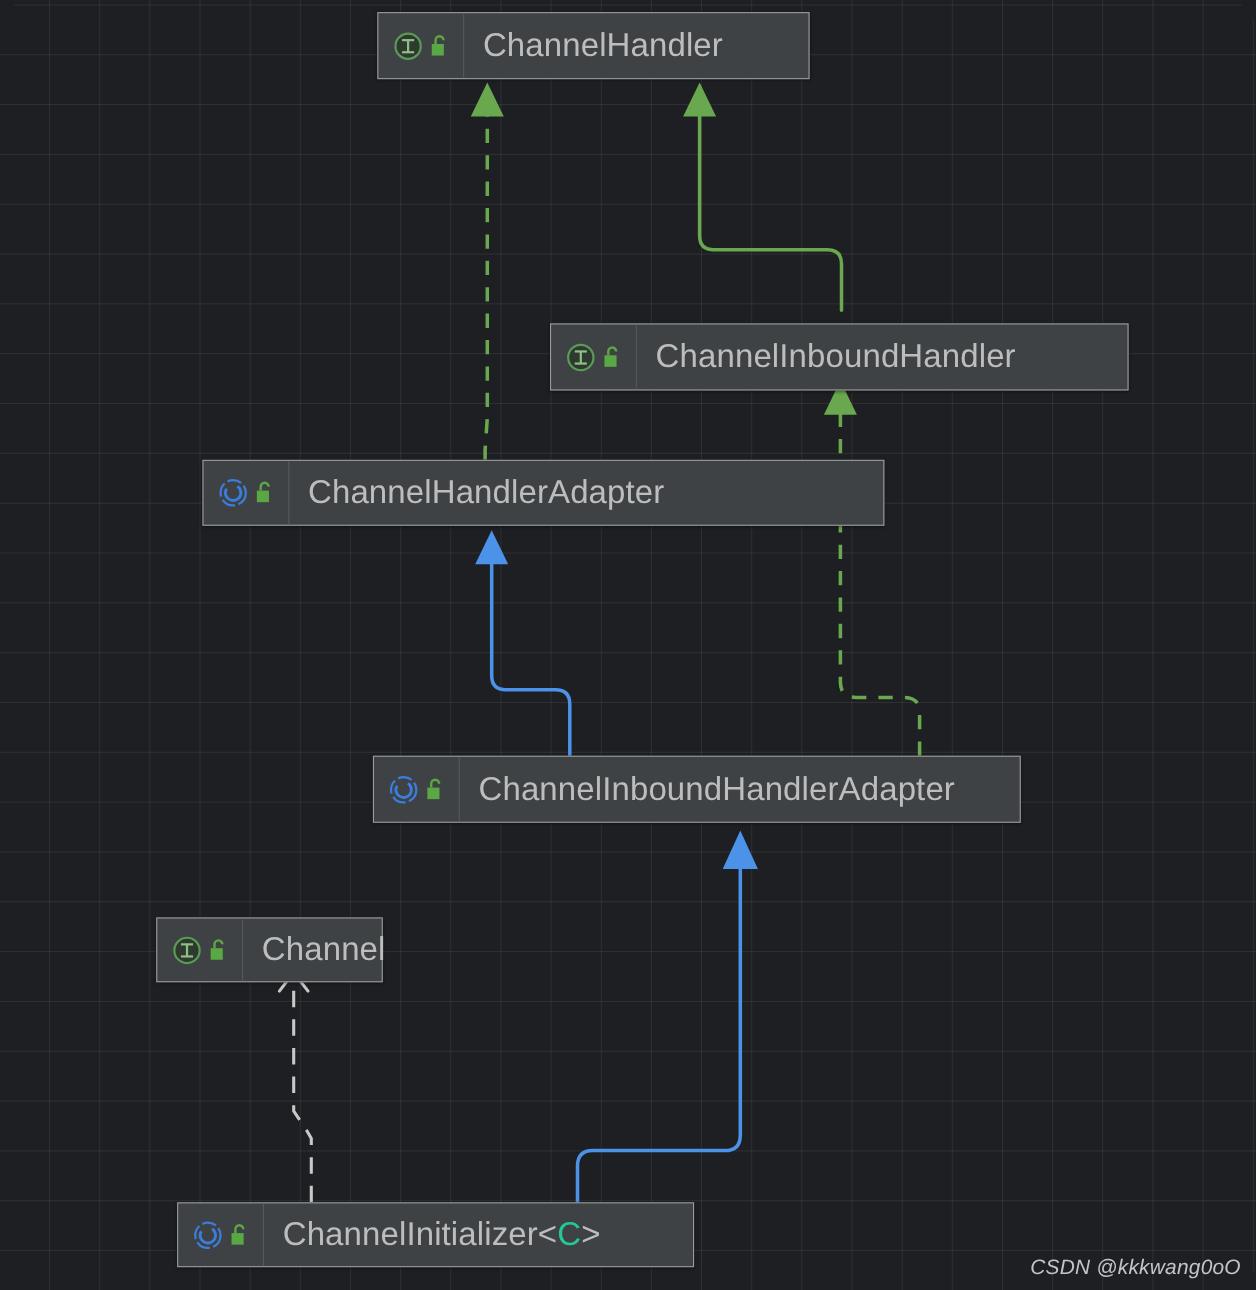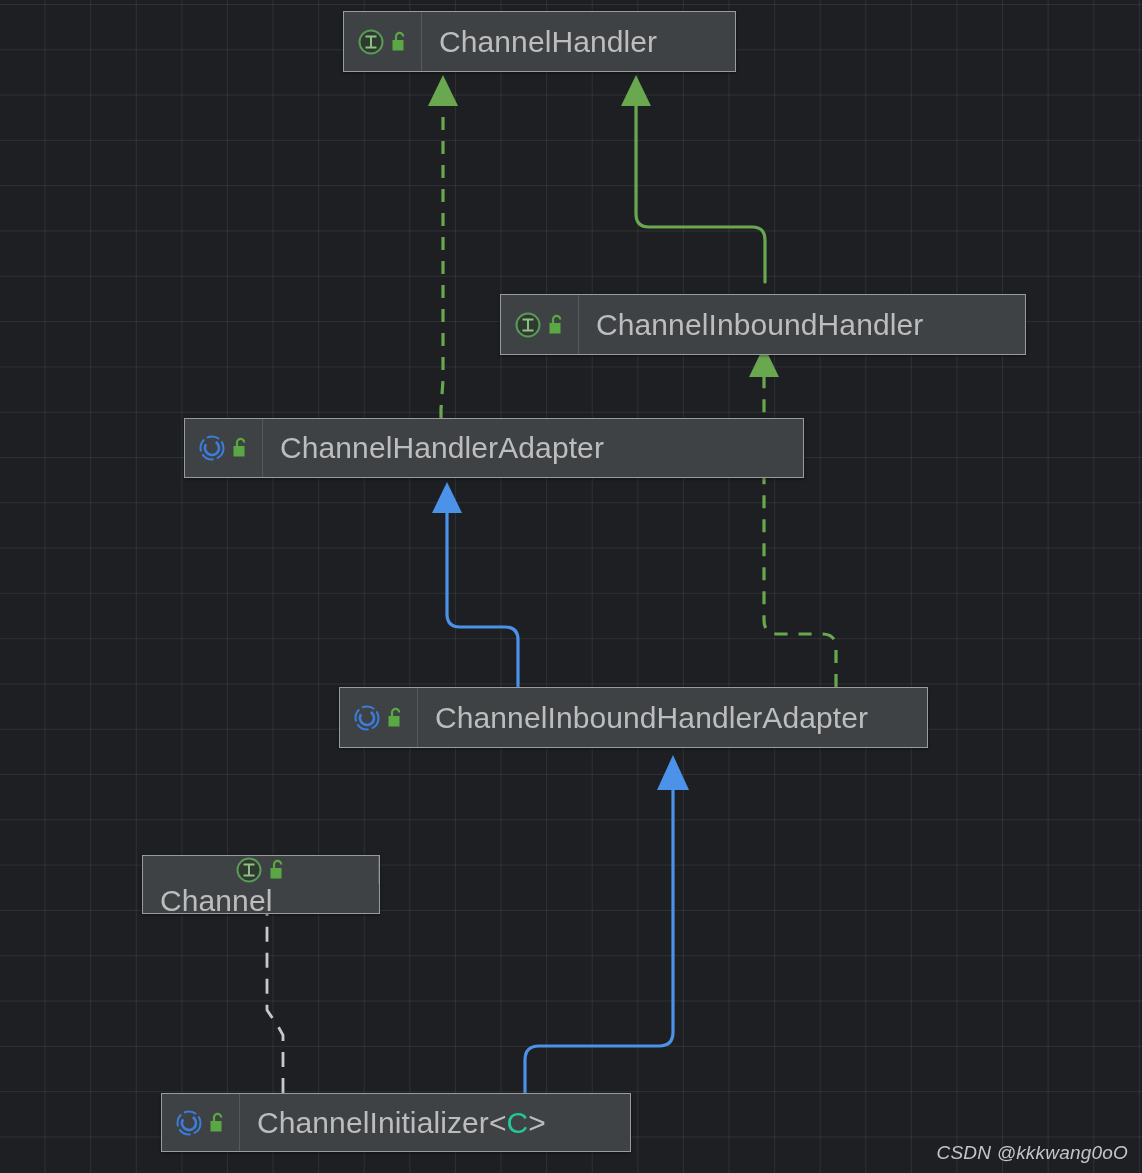--- a/index.html
+++ b/index.html
@@ -12,20 +12,21 @@
     width: 1142px;
     height: 1173px;
     background-color: #1d1f23;
     background-image:
       linear-gradient(to right, rgba(255,255,255,0.075) 1px, transparent 1px),
       linear-gradient(to bottom, rgba(255,255,255,0.075) 1px, transparent 1px);
     background-size: 45.6px 45.3px;
     background-position: -1px 4px;
     overflow: hidden;
     font-family: "Liberation Sans", sans-serif;
+    border-radius: 28px;
   }
   #edge-layer {
     position: absolute;
     left: 0; top: 0;
     width: 1142px;
     height: 1173px;
   }
   .node {
     position: absolute;
     display: flex;
@@ -181,21 +182,21 @@
       <span>
         <svg class="icon-svg" width="19" height="22" viewBox="0 0 19 22">
           <path d="M5,9 L5,5.5 A3.6,3.6 0 0,1 12.2,5.5" fill="none" stroke="#5aa844" stroke-width="2.2"></path>
           <rect x="1.5" y="9" width="11" height="10.5" fill="#5aa844"></rect>
         </svg>
       </span>
     </div>
     <div class="node-label">ChannelInboundHandlerAdapter</div>
   </div>
 
-  <div class="node" style="left:142px; top:855px; width:238px; height:59px;flex-direction:column;">
+  <div class="node" style="left:142px; top:834px; width:206px; height:59px;">
     <div class="node-icons">
       <span>
         <svg class="icon-svg" width="28" height="28" viewBox="0 0 28 28">
           <circle cx="14" cy="14" r="11.5" fill="#2e3a2e" stroke="#5a9a58" stroke-width="2"></circle>
           <rect x="8.5" y="7.5" width="11" height="2" fill="#8fbf88"></rect>
           <rect x="13" y="8.5" width="2" height="11" fill="#8fbf88"></rect>
           <rect x="8.5" y="18.5" width="11" height="2" fill="#8fbf88"></rect>
         </svg>
       </span>
       <span>

